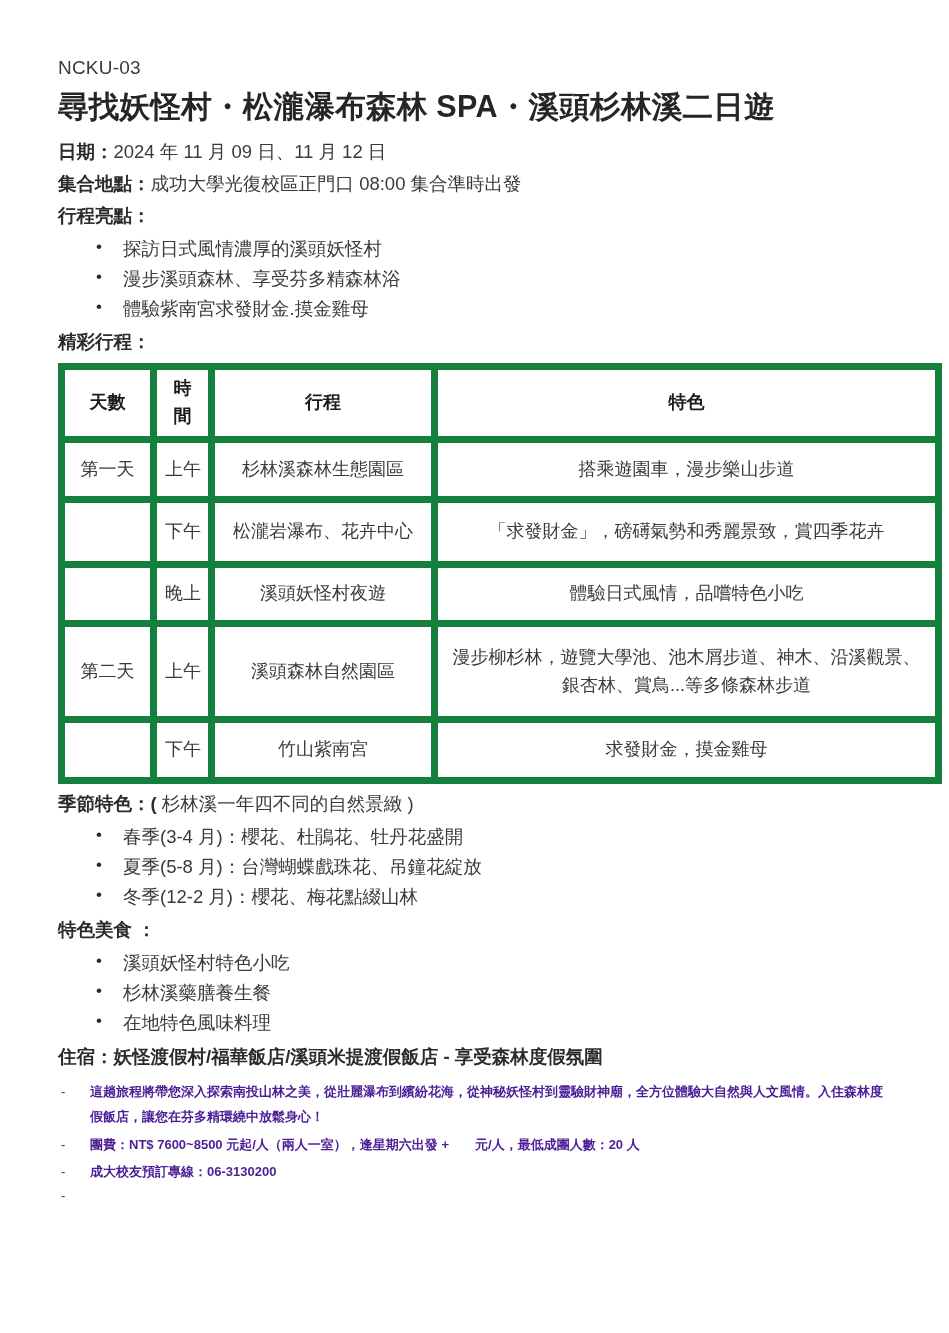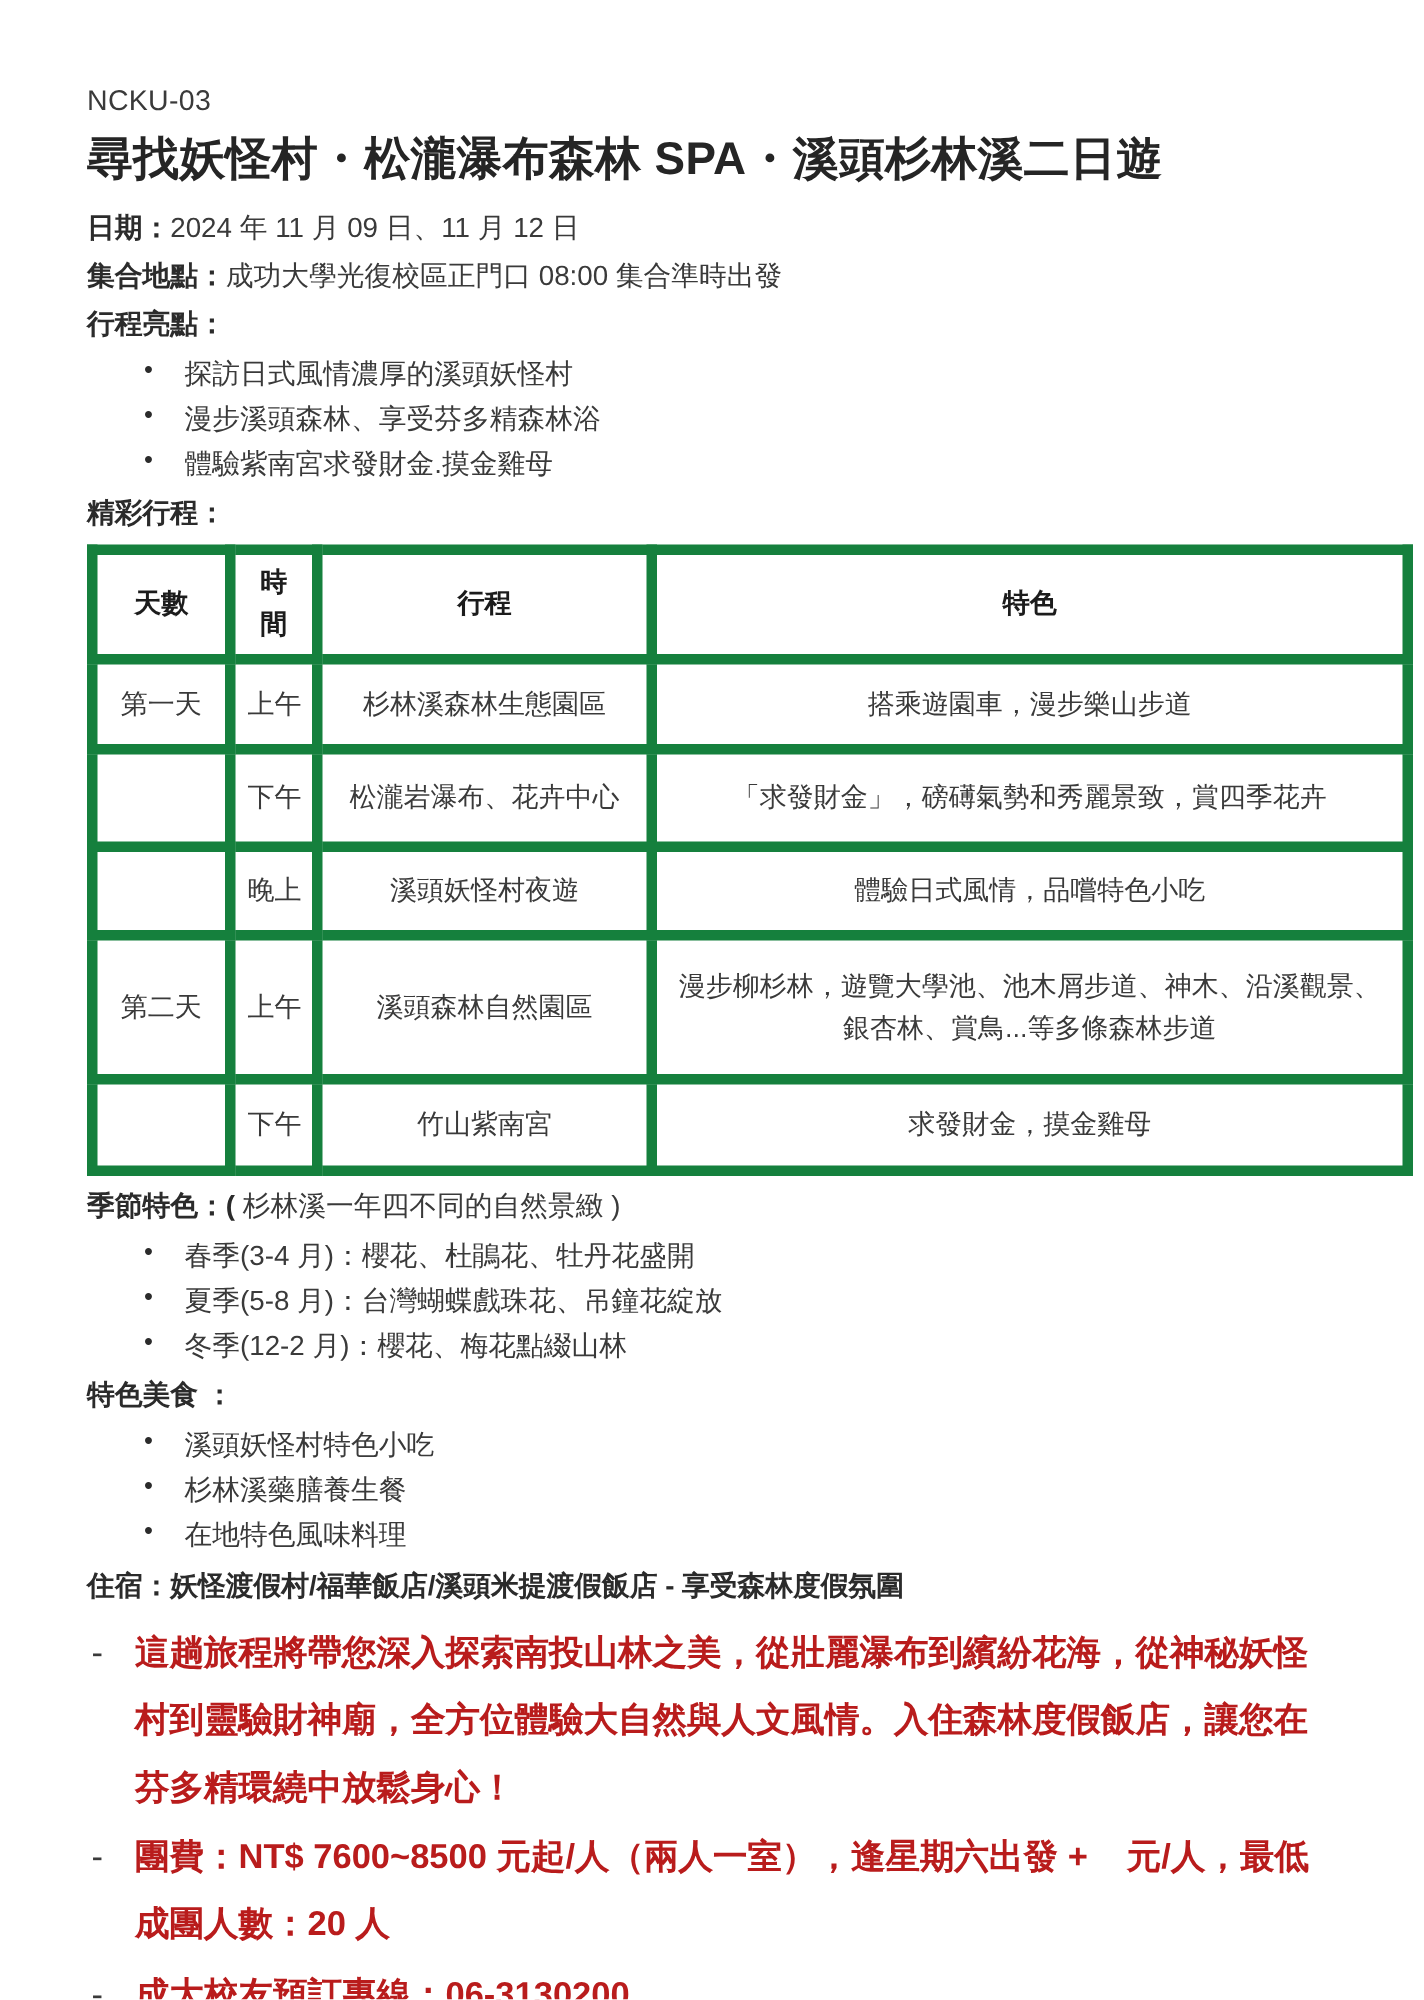--- a/index.html
+++ b/index.html
@@ -133,23 +133,23 @@
   .r5 td { height: 42px; }
 
   
   ul.dashes {
     list-style: none;
     margin: 6px 0 0 0;
     padding: 0;
   }
   ul.dashes > li {
     position: relative;
-    font-size: 23px;
-    font-weight: 700;
-    color: #b91c1c;
+    font-size: 13px;
+    font-weight: 700;
+    color: #4c1d95;
     line-height: 1.95;
     padding-left: 32px;
     margin: 0 0 2px 0;
   }
   ul.dashes > li::before {
     content: "-";
     position: absolute;
     left: 3px;
     top: 0;
     font-weight: 400;

